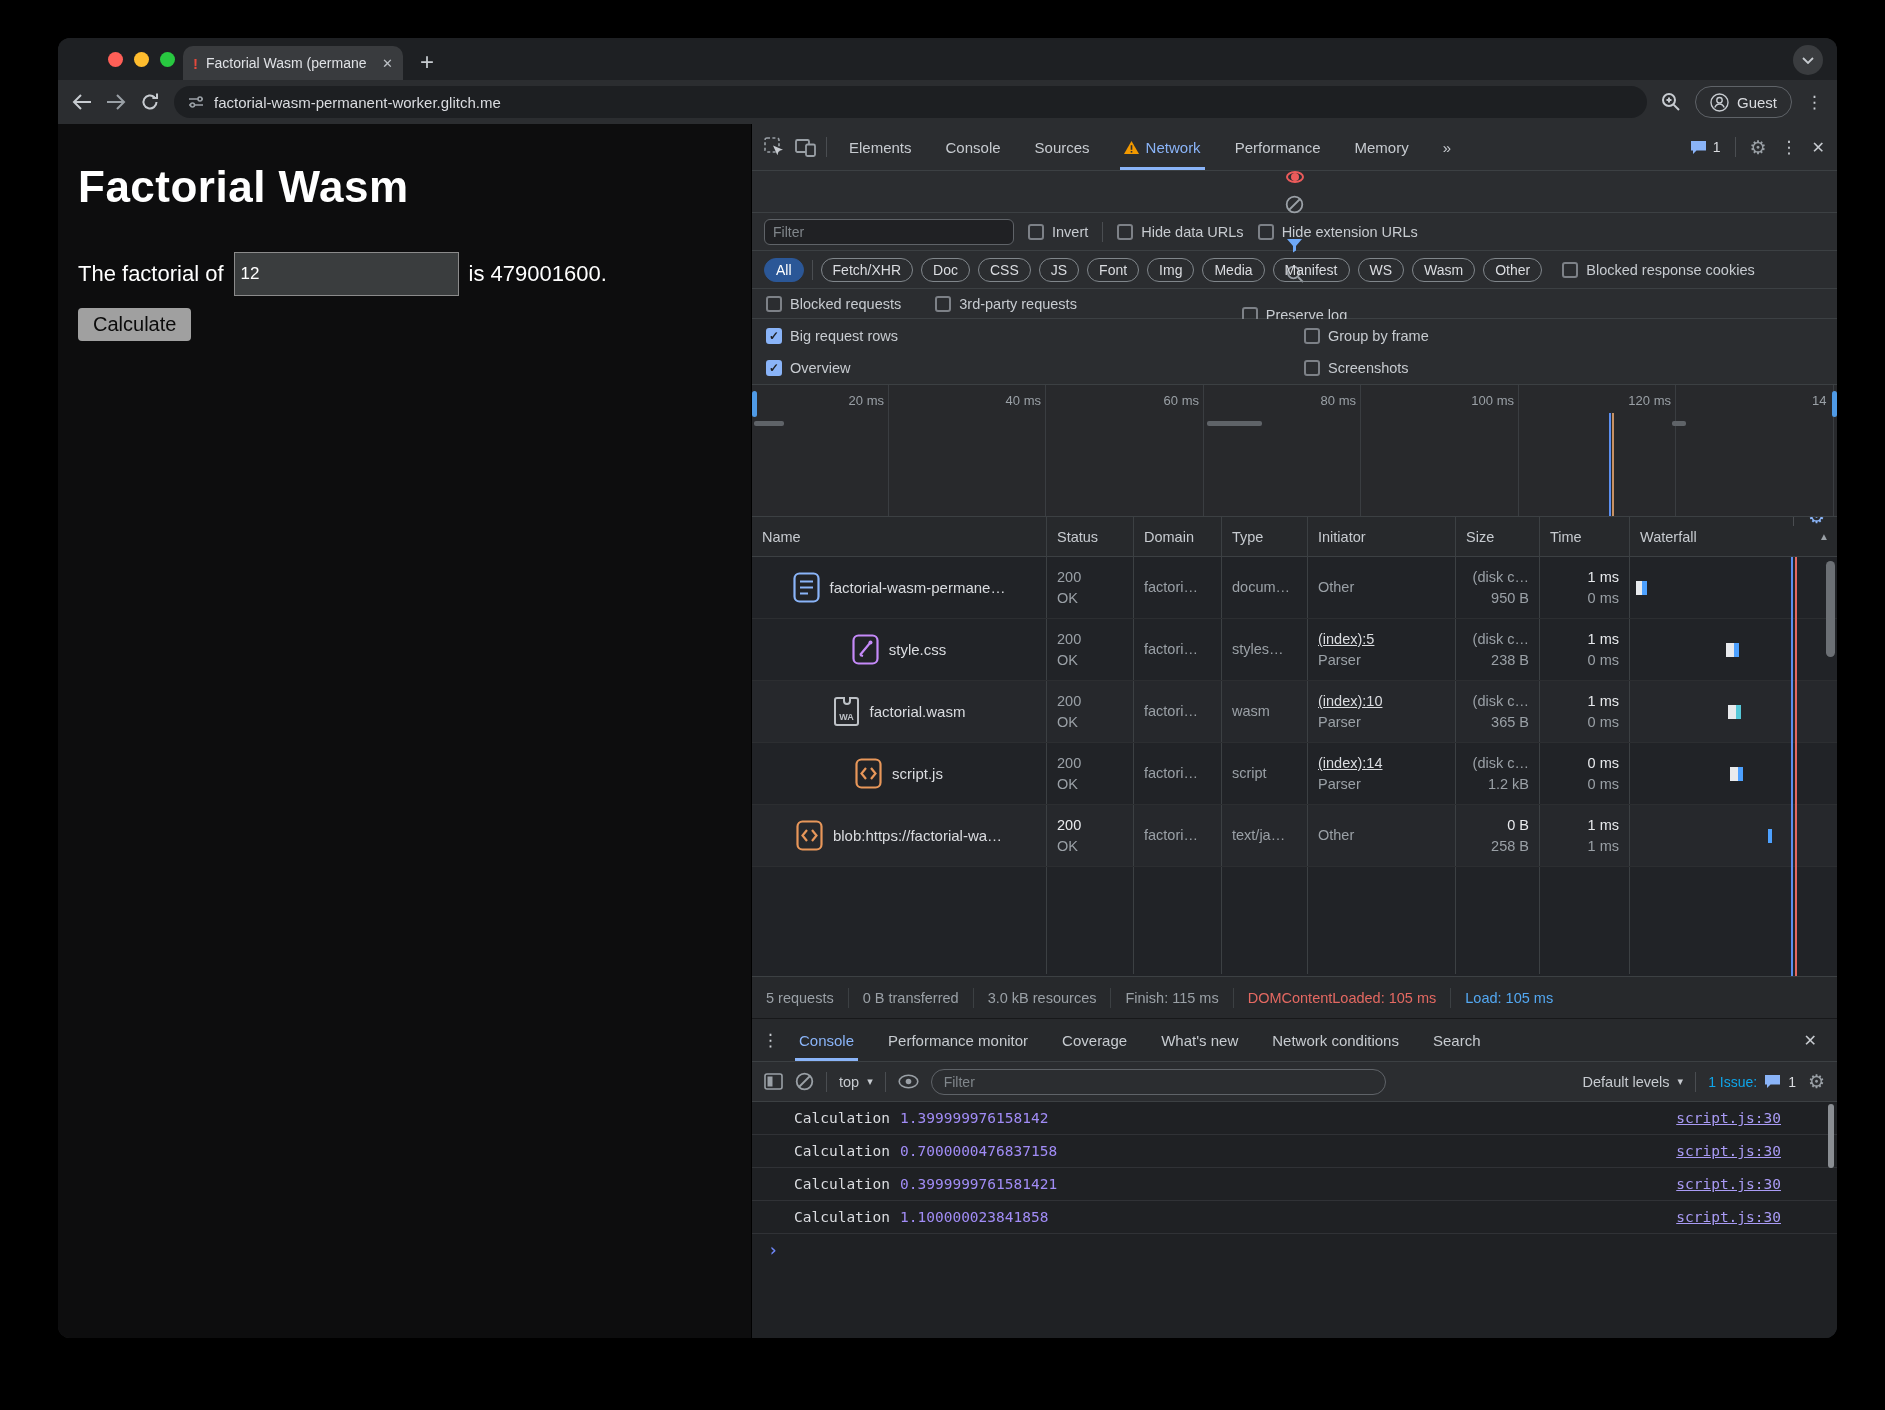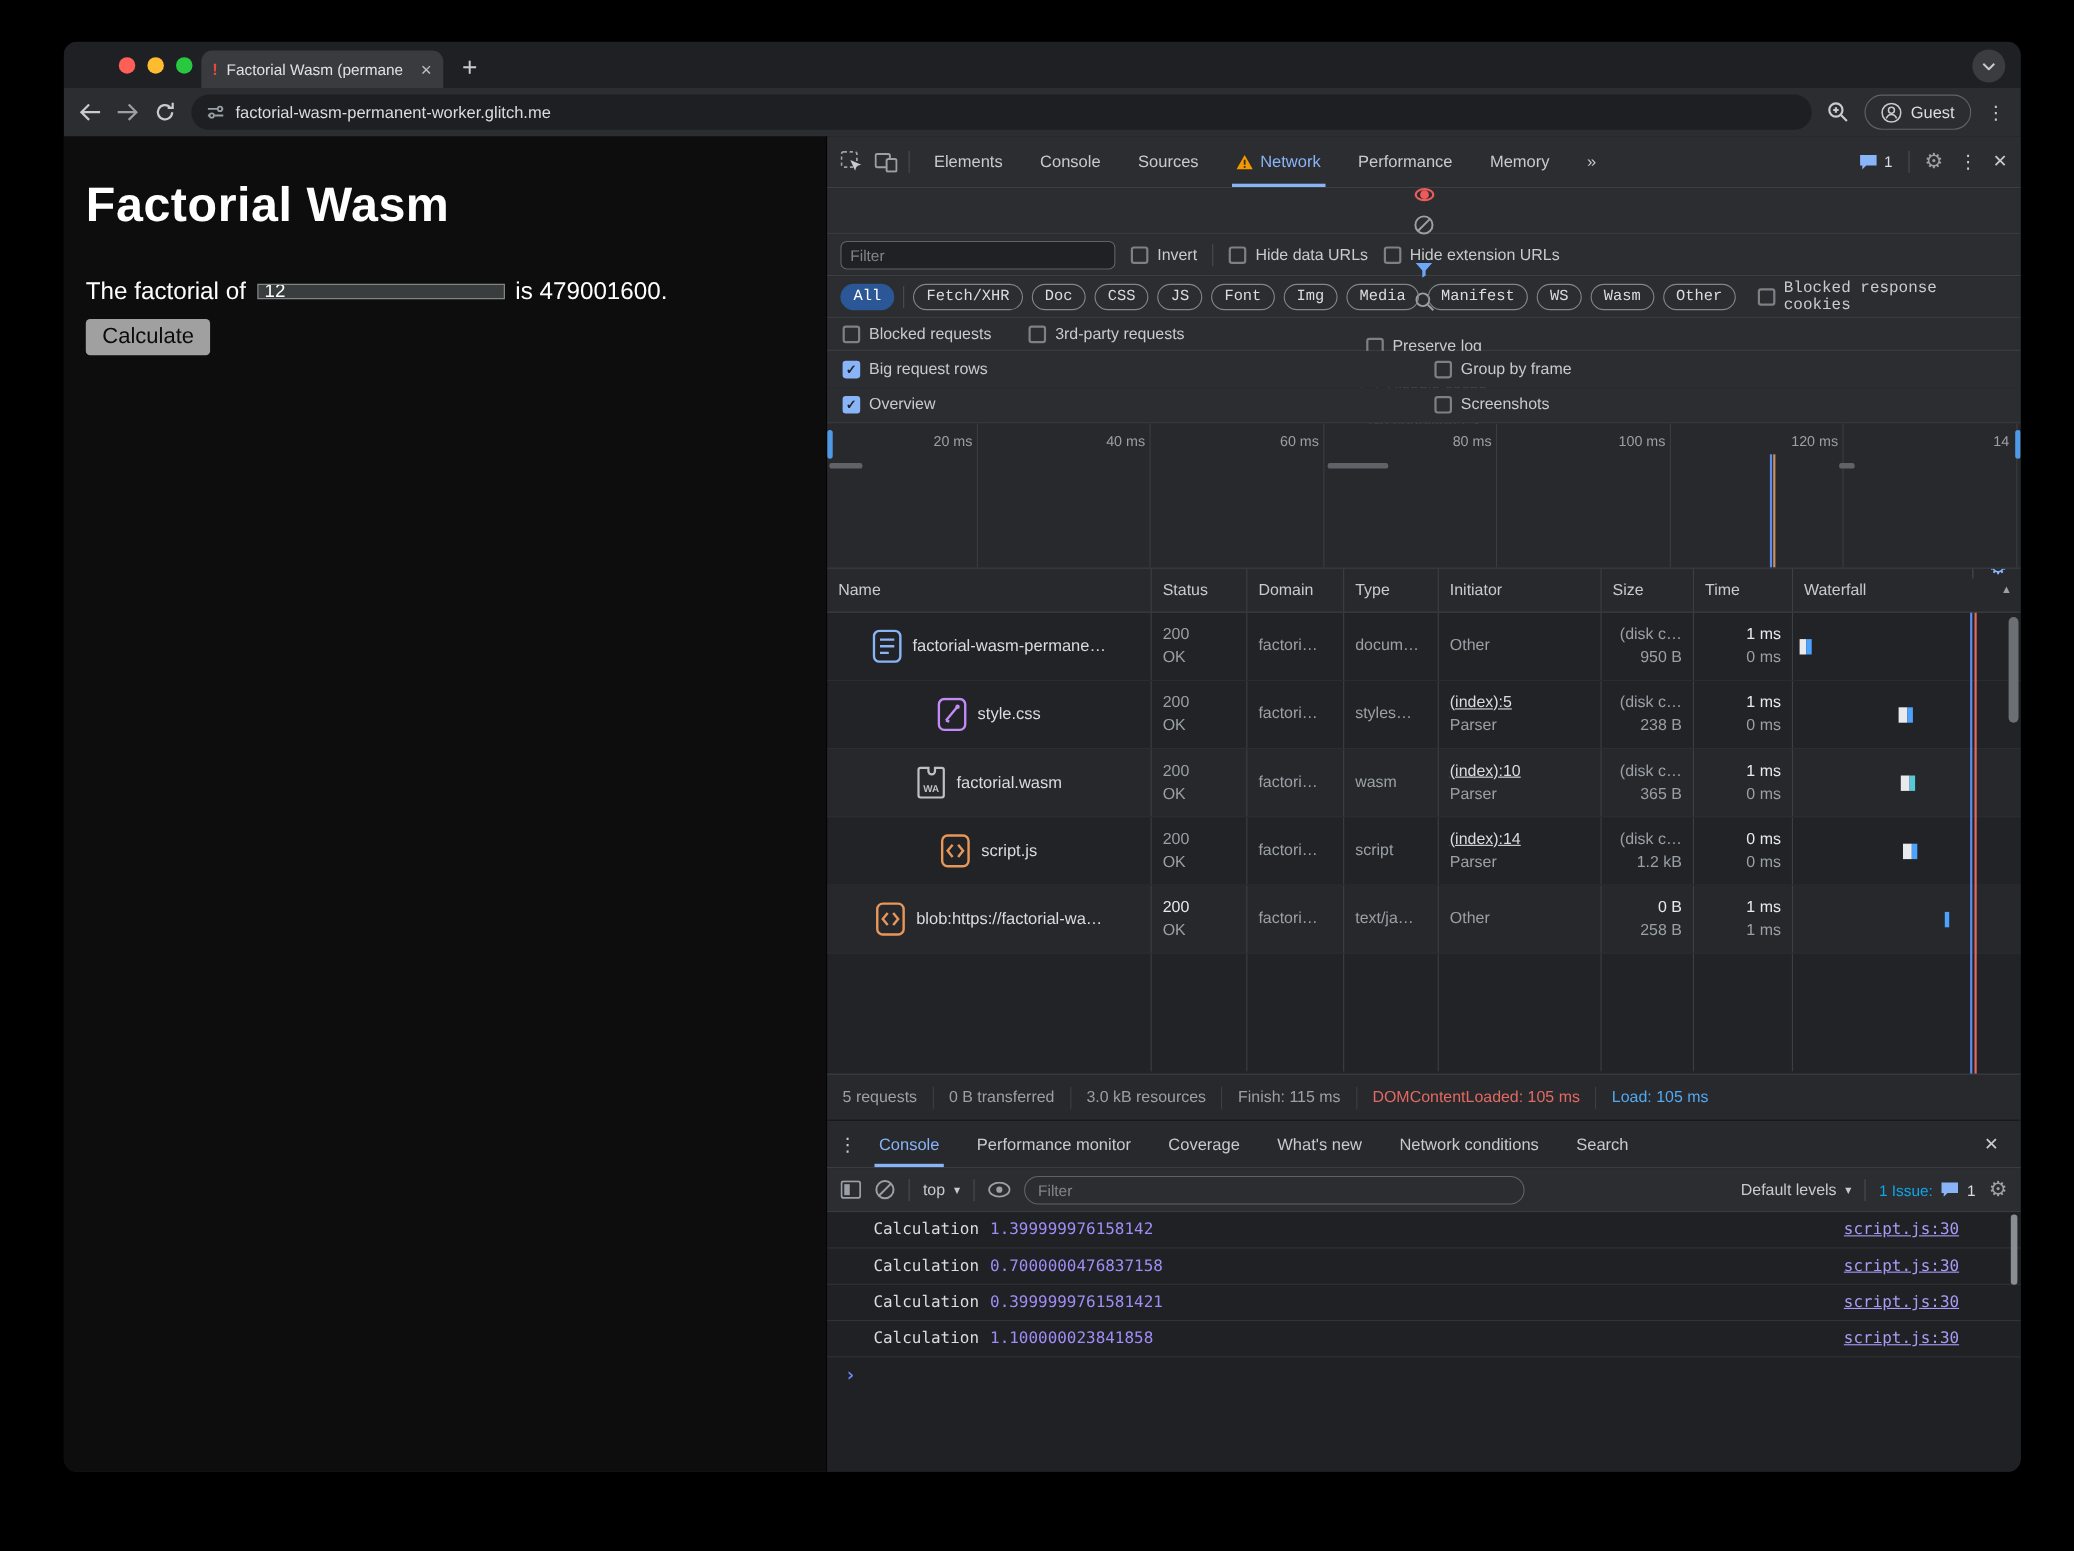--- a/index.html
+++ b/index.html
@@ -29,21 +29,21 @@
   .url { color:#dadce0; font-size:15px; }
   .guest { display:flex; align-items:center; gap:8px; border:1px solid #5f6368; border-radius:17px;
            height:32px; padding:0 14px; color:#dadce0; font-size:15px; }
 
   
   .content { display:flex; height:1214px; }
   .page { width:693px; background:#0d0d0e; color:#fff; padding:24px 0 0 20px; }
   .page h1 { font-size:44px; margin-top:14px; letter-spacing:.5px; }
   .page h2 { font-size:31px; margin-top:42px; }
   .fact-line { margin-top:40px; font-size:22px; display:flex; align-items:center; gap:10px; }
-  .fact-input { width:225px; height:14px; background:#3a3d3e; border:1px solid #8b8b8b; color:#fff;
+  .fact-input { width:225px; height:44px; background:#3a3d3e; border:1px solid #8b8b8b; color:#fff;
                 font-size:17px; padding:0 6px; font-family:"Liberation Sans",sans-serif; }
   .calc-btn { margin-top:12px; background:#a0a0a0; color:#0b0b0b; border:none; border-radius:4px;
               font-size:20px; padding:5px 15px; font-family:"Liberation Sans",sans-serif; }
 
   
   .devtools { flex:1; background:#212327; border-left:1px solid #000; color:#dadce0; font-size:14px; position:relative; }
   .dim { color:#9aa0a6; } .bright { color:#e8eaed; }
   .vd { width:1px; height:20px; background:#4a4d51; }
   .row-h { display:flex; align-items:center; }
 
@@ -63,21 +63,21 @@
   .cb.checked::after { content:"✓"; color:#1f2124; font-weight:700; font-size:12px; }
   .cb-label { display:flex; align-items:center; gap:8px; color:#c7cbd0; font-size:14.5px; }
 
   .filter-row { height:38px; background:#2b2d30; border-bottom:1px solid #3c4043; display:flex; align-items:center;
                 padding:0 12px; gap:14px; }
   .net-filter { width:250px; height:26px; background:#202124; border:1px solid #5f6368; border-radius:6px;
                 color:#dadce0; font-size:14px; padding:0 8px; font-family:"Liberation Sans",sans-serif; }
   .net-filter::placeholder, .con-filter::placeholder { color:#80868b; }
 
   .pills-row { height:38px; background:#2b2d30; border-bottom:1px solid #3c4043; display:flex; align-items:center;
-               padding:0 12px; gap:8px;font-family:Liberation Mono, monospace; }
+               padding:0 12px; gap:8px; }
   .pill { height:24px; border:1px solid #80868b; border-radius:13px; display:flex; align-items:center;
           padding:0 11px; color:#dadce0; font-size:14px; }
   .pill.sel { background:#2b5797; border-color:#2b5797; color:#fff; }
 
   .blocked-row { height:30px; background:#2b2d30; border-bottom:1px solid #3c4043; display:flex; align-items:center;
                  padding:0 14px; gap:34px; }
   .check2 { height:33px; background:#2b2d30; display:flex; align-items:center; padding:0 14px; position:relative; }
   .check2 .right { position:absolute; left:552px; }
   .check2.last { border-bottom:1px solid #3c4043; }
 

